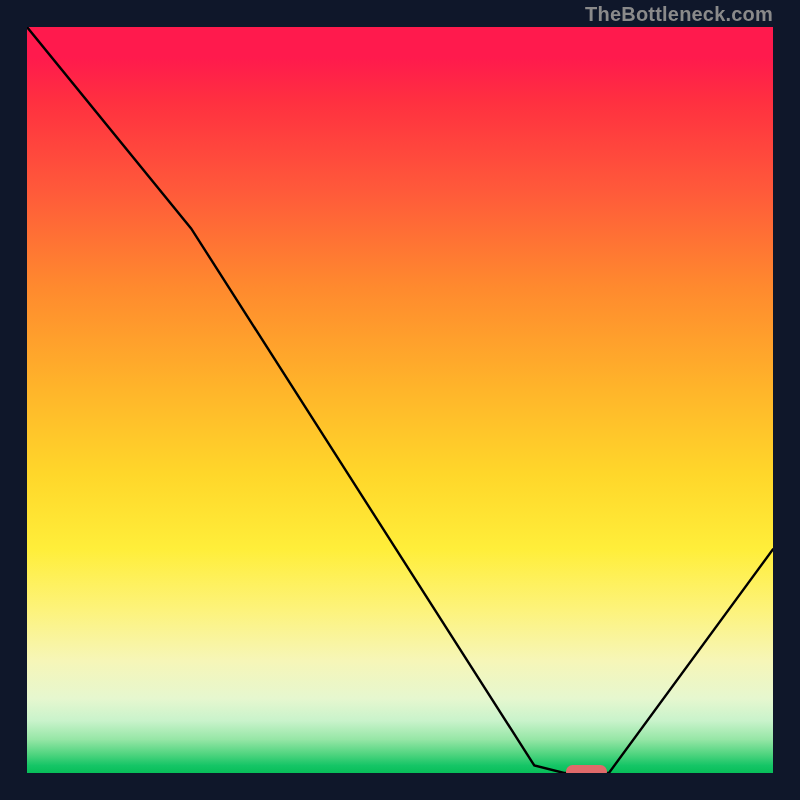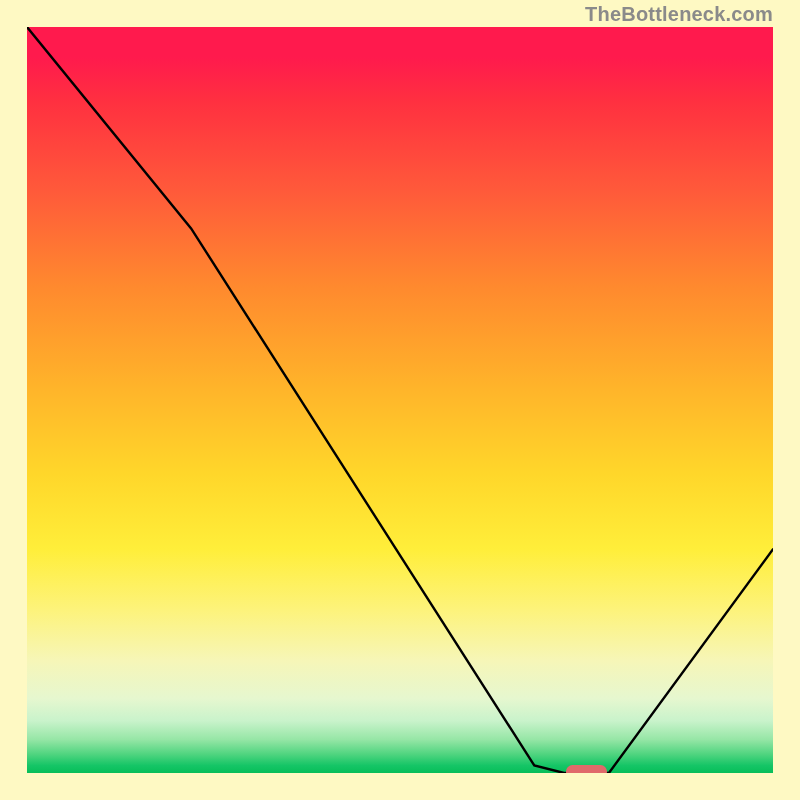--- a/index.html
+++ b/index.html
@@ -7,21 +7,21 @@
     padding: 0;
     width: 800px;
     height: 800px;
     background: #000;
     overflow: hidden;
   }
   .frame {
     position: relative;
     width: 800px;
     height: 800px;
-    background: #fef9c3;
+    background: #0f172a;
   }
   .plot {
     position: absolute;
     left: 27px;
     top: 27px;
     width: 746px;
     height: 746px;
     overflow: hidden;
   }
   .gradient {

